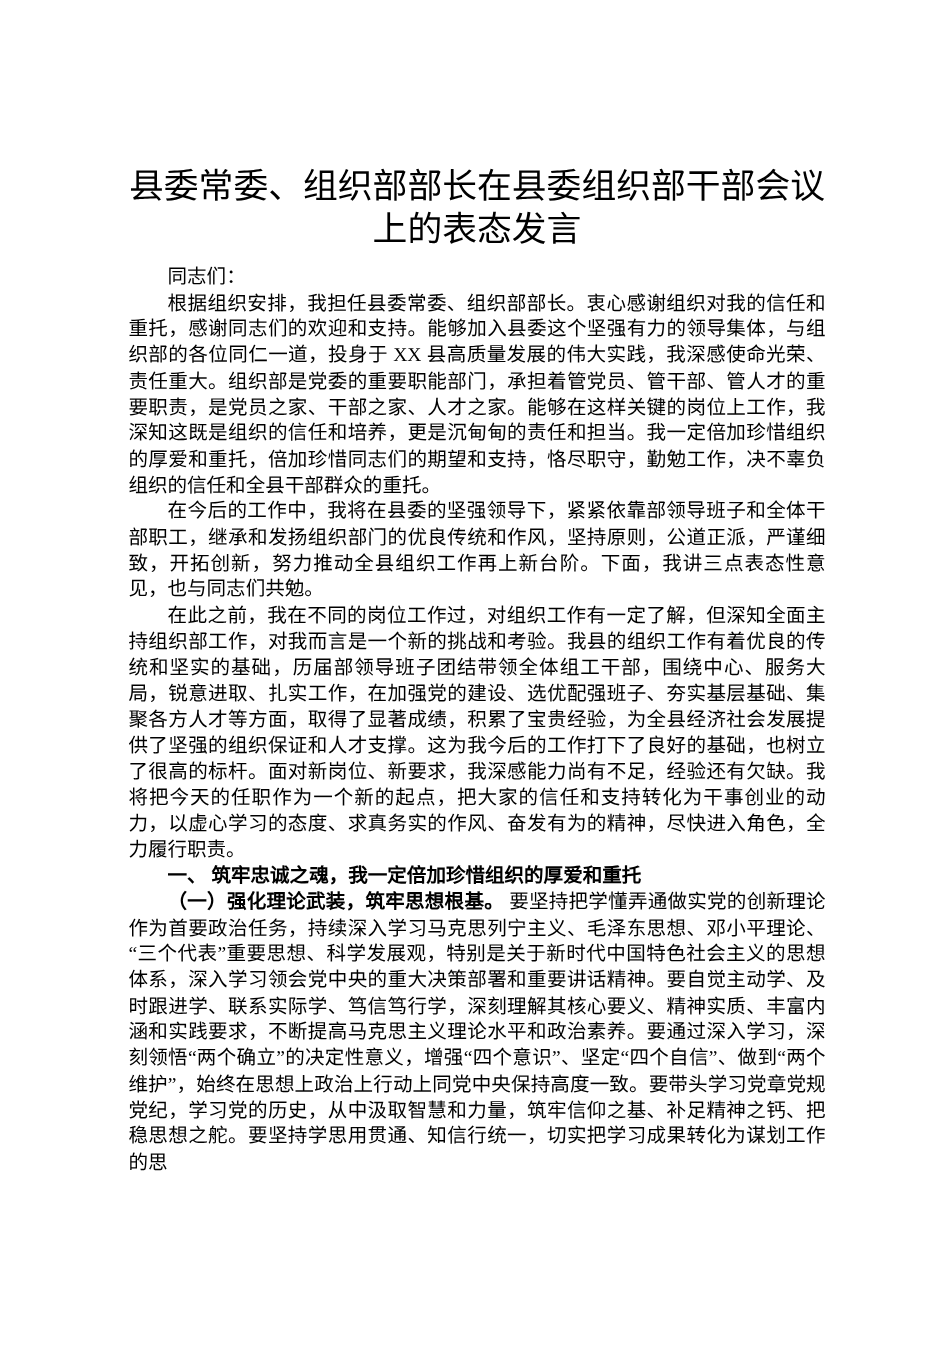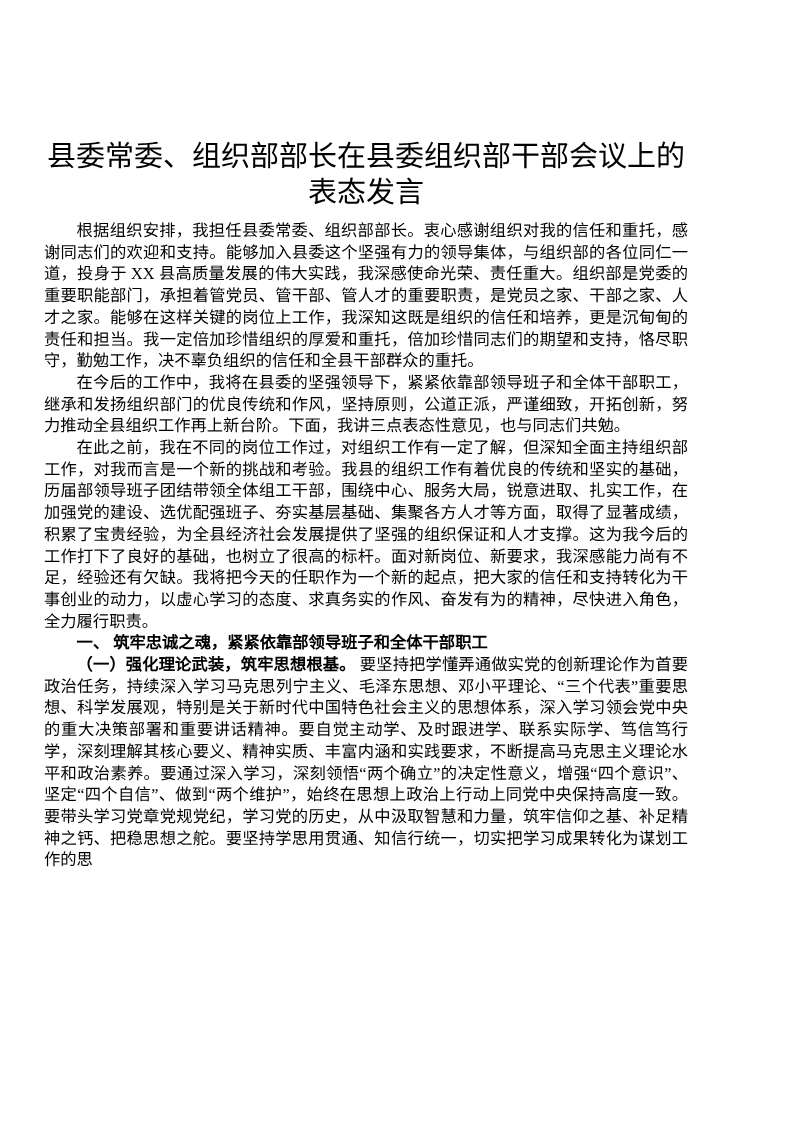--- a/index.html
+++ b/index.html
@@ -7,21 +7,21 @@
     padding: 0;
     background: #ffffff;
   }
   .page {
     position: relative;
     width: 793px;
     height: 1121px;
     margin: 0 auto;
     background: #ffffff;
     box-sizing: border-box;
-    padding: 138px 105px 0 44px;
+    padding: 138px 105px 0 107px;
     overflow: hidden;
     font-family: "Liberation Serif", "DejaVu Serif", serif;
     color: #000000;
   }
   .doc-title {
     font-size: 29px;
     font-weight: normal;
     line-height: 36px;
     text-align: center;
     margin: 0 0 10px 0;
@@ -44,25 +44,26 @@
     margin-top: 12px;
   }
 </style>
 </head>
 <body>
 
 <div class="page">
   <h1 class="doc-title">县委常委、组织部部长在县委组织部干部会议上的表态发言</h1>
 
   <div class="content">
+    <p>同志们：</p>
 
     <p>根据组织安排，我担任县委常委、组织部部长。衷心感谢组织对我的信任和重托，感谢同志们的欢迎和支持。能够加入县委这个坚强有力的领导集体，与组织部的各位同仁一道，投身于 XX 县高质量发展的伟大实践，我深感使命光荣、责任重大。组织部是党委的重要职能部门，承担着管党员、管干部、管人才的重要职责，是党员之家、干部之家、人才之家。能够在这样关键的岗位上工作，我深知这既是组织的信任和培养，更是沉甸甸的责任和担当。我一定倍加珍惜组织的厚爱和重托，倍加珍惜同志们的期望和支持，恪尽职守，勤勉工作，决不辜负组织的信任和全县干部群众的重托。</p>
 
     <p>在今后的工作中，我将在县委的坚强领导下，紧紧依靠部领导班子和全体干部职工，继承和发扬组织部门的优良传统和作风，坚持原则，公道正派，严谨细致，开拓创新，努力推动全县组织工作再上新台阶。下面，我讲三点表态性意见，也与同志们共勉。</p>
 
     <p>在此之前，我在不同的岗位工作过，对组织工作有一定了解，但深知全面主持组织部工作，对我而言是一个新的挑战和考验。我县的组织工作有着优良的传统和坚实的基础，历届部领导班子团结带领全体组工干部，围绕中心、服务大局，锐意进取、扎实工作，在加强党的建设、选优配强班子、夯实基层基础、集聚各方人才等方面，取得了显著成绩，积累了宝贵经验，为全县经济社会发展提供了坚强的组织保证和人才支撑。这为我今后的工作打下了良好的基础，也树立了很高的标杆。面对新岗位、新要求，我深感能力尚有不足，经验还有欠缺。我将把今天的任职作为一个新的起点，把大家的信任和支持转化为干事创业的动力，以虚心学习的态度、求真务实的作风、奋发有为的精神，尽快进入角色，全力履行职责。</p>
 
-    <p class="heading">一、 筑牢忠诚之魂，紧紧依靠部领导班子和全体干部职工</p>
+    <p class="heading">一、 筑牢忠诚之魂，我一定倍加珍惜组织的厚爱和重托</p>
 
 
     <p><span class="lead">（一）强化理论武装，筑牢思想根基。</span><span> 要坚持把学懂弄通做实党的创新理论作为首要政治任务，持续深入学习马克思列宁主义、毛泽东思想、邓小平理论、“三个代表”重要思想、科学发展观，特别是关于新时代中国特色社会主义的思想体系，深入学习领会党中央的重大决策部署和重要讲话精神。要自觉主动学、及时跟进学、联系实际学、笃信笃行学，深刻理解其核心要义、精神实质、丰富内涵和实践要求，不断提高马克思主义理论水平和政治素养。要通过深入学习，深刻领悟“两个确立”的决定性意义，增强“四个意识”、坚定“四个自信”、做到“两个维护”，始终在思想上政治上行动上同党中央保持高度一致。要带头学习党章党规党纪，学习党的历史，从中汲取智慧和力量，筑牢信仰之基、补足精神之钙、把稳思想之舵。要坚持学思用贯通、知信行统一，切实把学习成果转化为谋划工作的思</span></p>
   </div>
 </div>
 
 </body></html>

